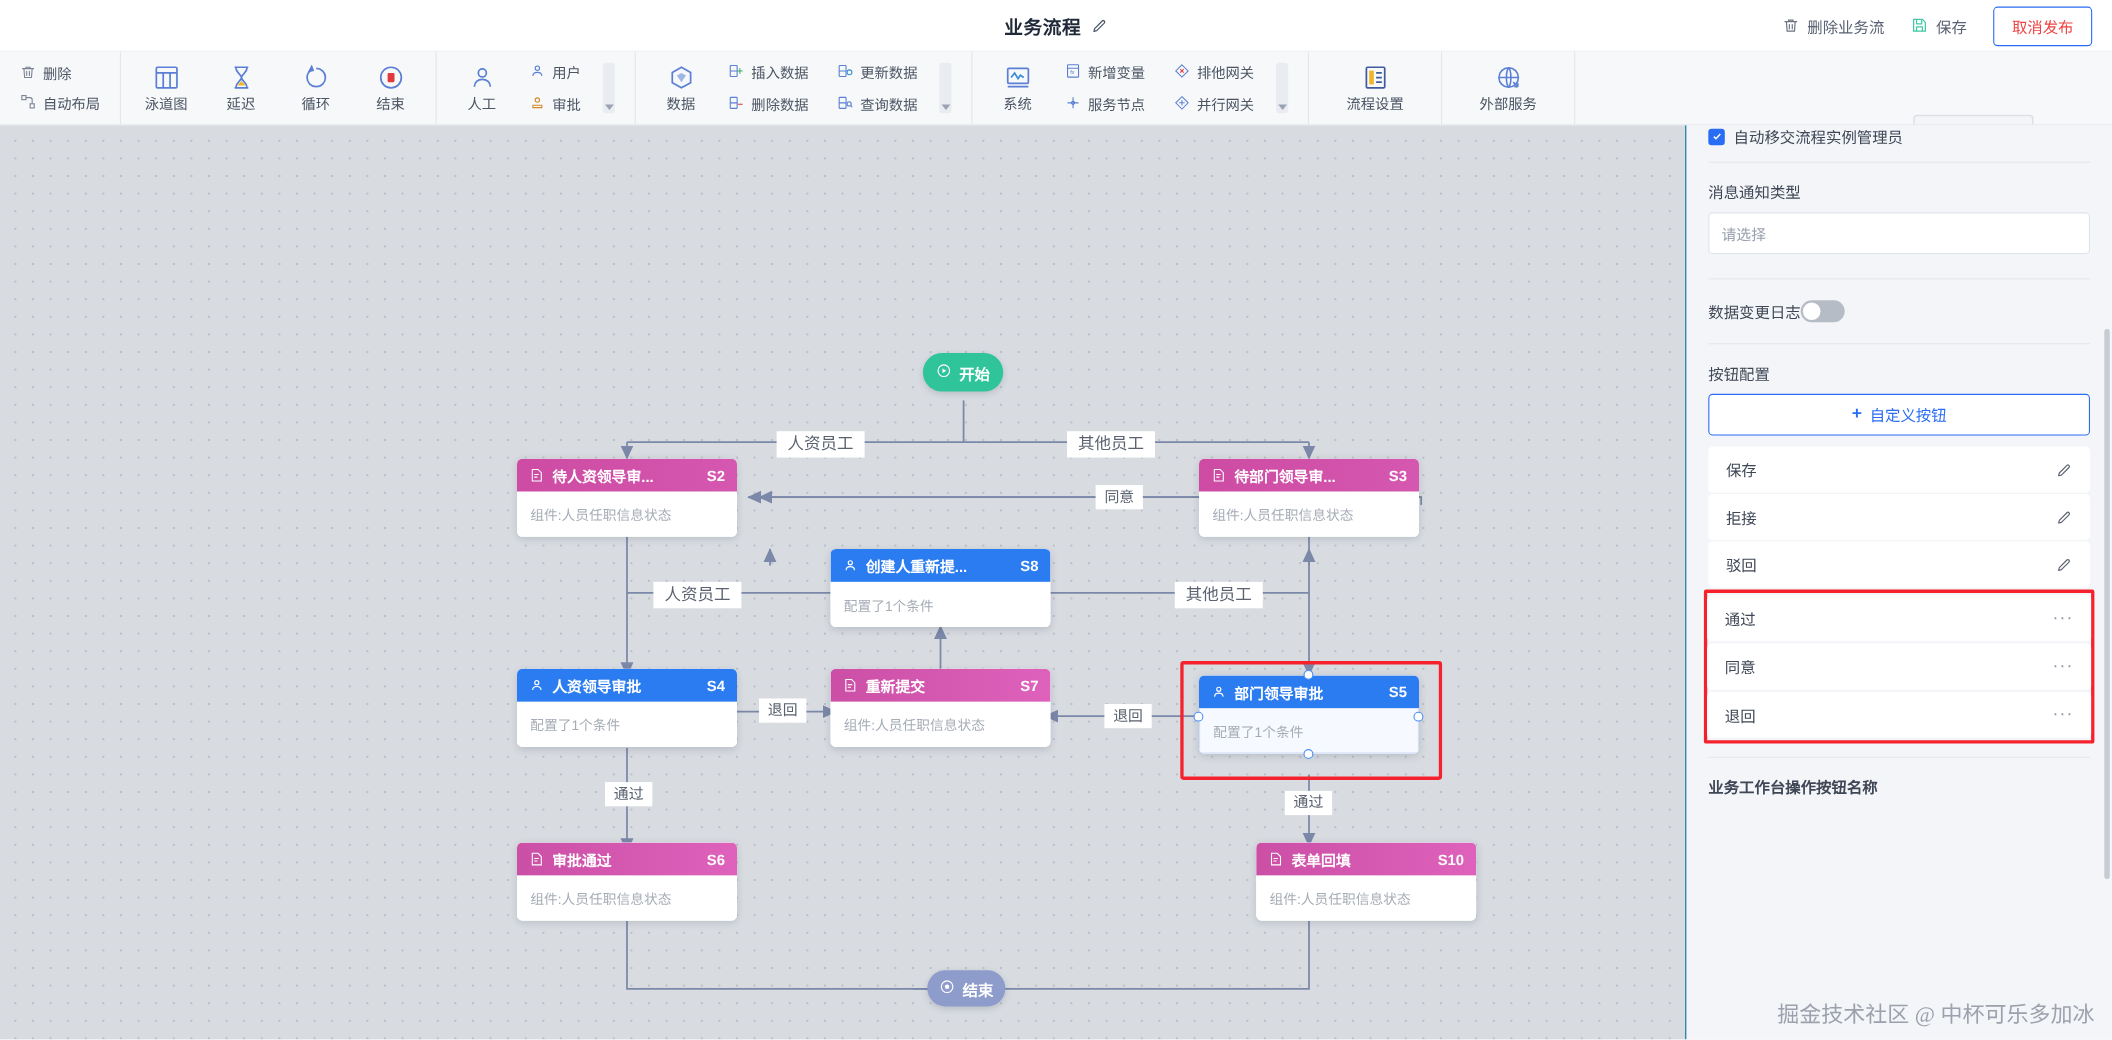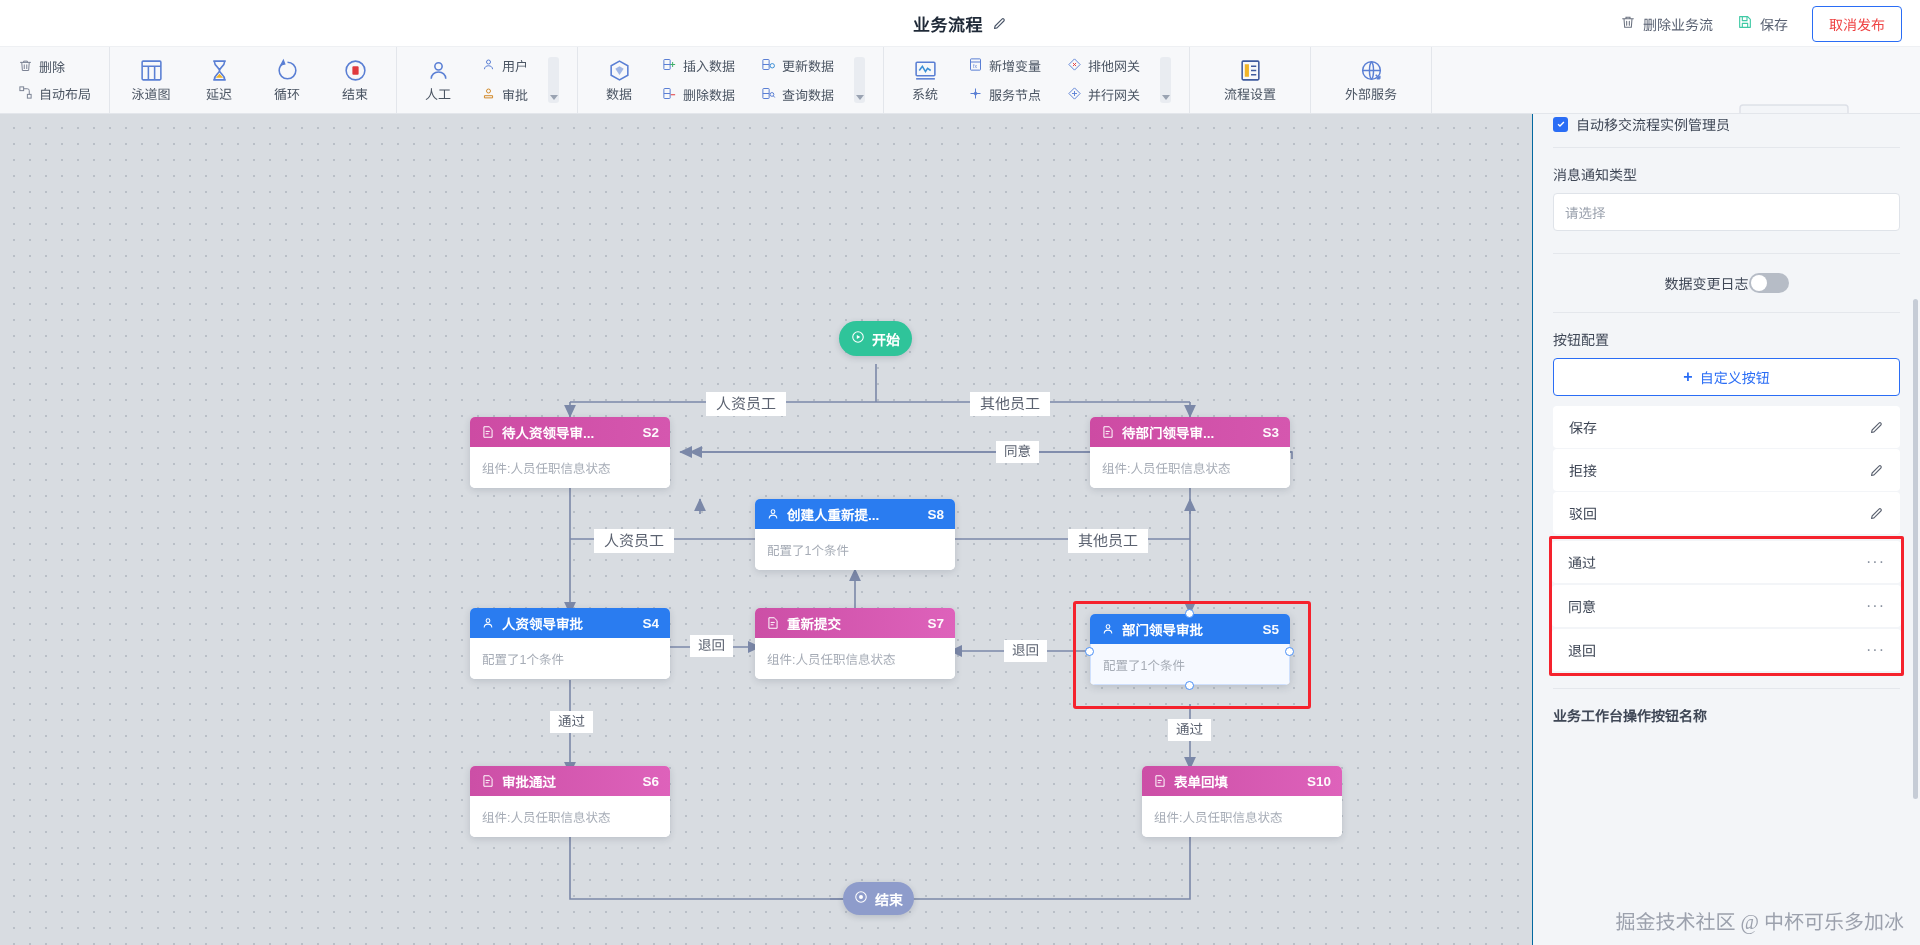--- a/index.html
+++ b/index.html
@@ -21,21 +21,21 @@
     position: absolute; left: 0; right: 0; top: 0; height: 47px;
     display: flex; align-items: center; justify-content: center; gap: 9px;
   }
   .title-text { font-size: 17px; color: #1f2937; font-weight: 600; letter-spacing: .5px; }
   .pencil-ico { width: 15px; height: 15px; color: #4a5568; display:inline-flex; }
   .title-right {
     position: absolute; right: 18px; top: 0; height: 47px;
     display: flex; align-items: center; gap: 24px;
   }
   .tb-action {
-    display: flex; align-items: flex-start; gap: 7px;
+    display: flex; align-items: flex-end; gap: 7px;
     font-size: 14px; color: #5a6273; cursor: pointer; white-space: nowrap;
   }
   .tb-action svg { width: 16px; height: 16px; }
   .btn-outline {
     border: 1px solid #2a6df5; color: #ef4444; background: #fff;
     border-radius: 4px; padding: 7px 16px; font-size: 14px; cursor: pointer;
     white-space: nowrap; font-family: inherit;
   }
 
   
@@ -152,21 +152,21 @@
   .rp-divider { height: 1px; background: #e4e7ec; margin: 13px 20px 0; }
   .rp-label { font-size: 14px; color: #3f4756; margin: 16px 0 9px; }
   .rp-label.bold { font-weight: 600; }
   .rp-input {
     width: 100%; height: 34px; background: #fff; border: 1px solid #dfe3e9;
     border-radius: 4px; display: flex; align-items: center; padding: 18px 11px;
     font-size: 13.5px; color: #9aa1ad;
   }
   .rp-input.filled { color: #3f4756; }
   .rp-row {
-    display: flex; align-items: center; justify-content: center;
+    display: flex; align-items: center; justify-content: flex-start;
     margin: 19px 0 0;
   }
   .rp-row .rl { font-size: 14px; color: #3f4756; }
   .toggle {
     width: 40px; height: 20px; border-radius: 10px; background: #b6bcc6;
     position: relative; cursor: pointer; flex: none;
   }
   .toggle .knob {
     position: absolute; top: 2px; left: 2px; width: 16px; height: 16px;
     border-radius: 50%; background: #fff;

